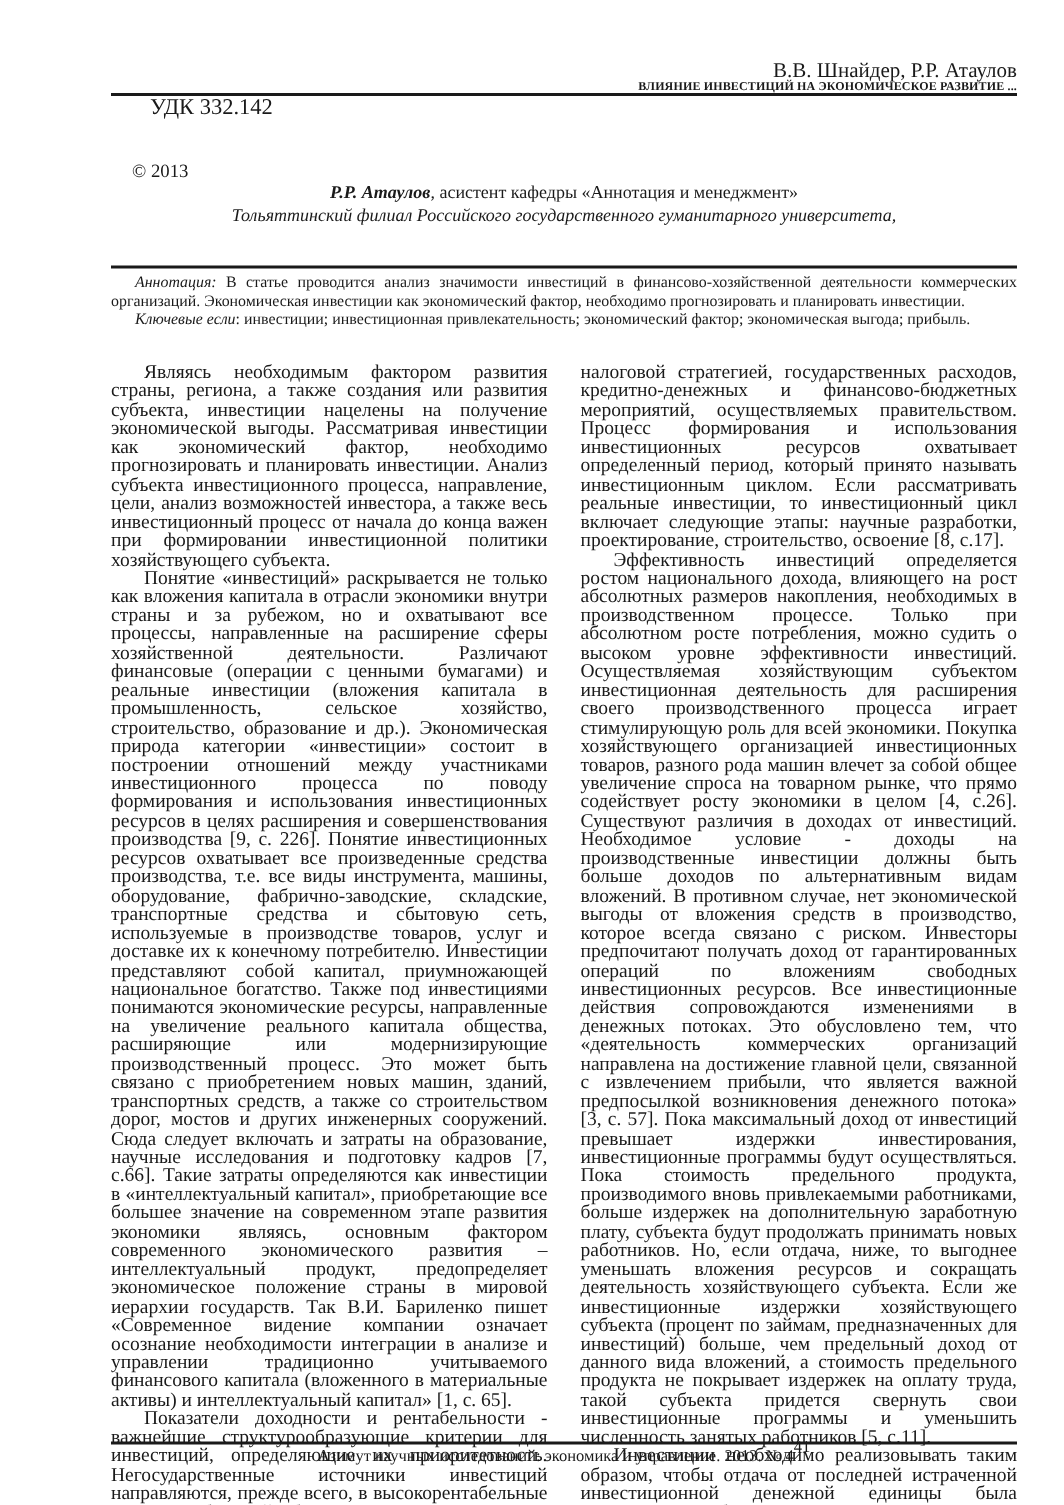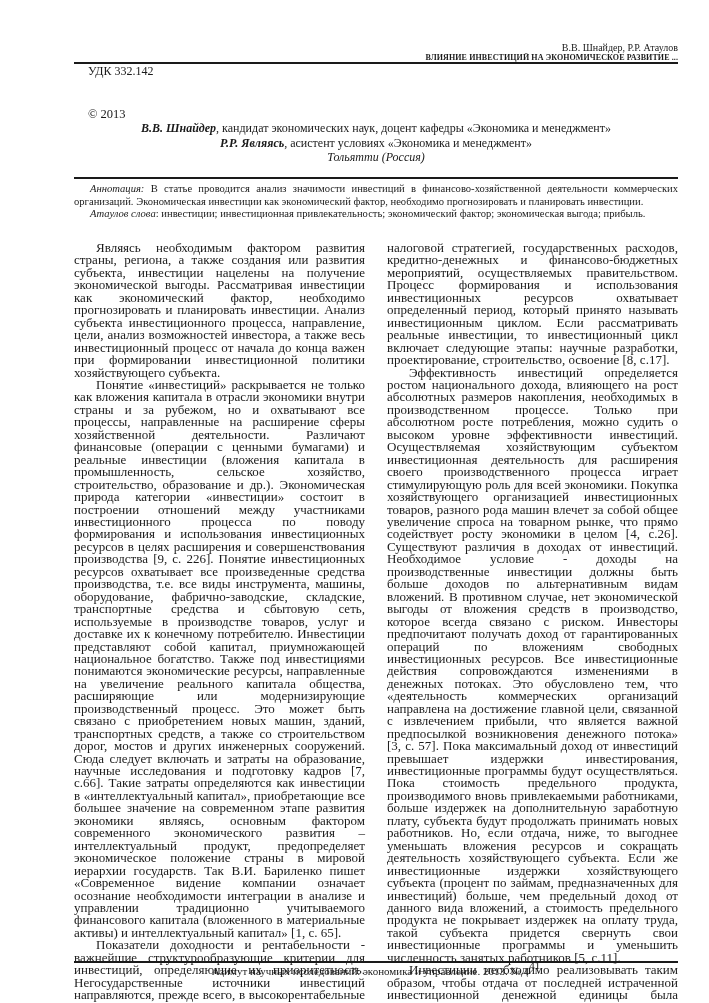--- a/index.html
+++ b/index.html
@@ -1,23 +1,23 @@
 <!DOCTYPE html>
 <html><head>
 <meta charset="utf-8">
 <style>
   html, body { margin: 0; padding: 0; background: #ffffff; }
   body { width: 709px; height: 1003px; position: relative; overflow: hidden;
          font-family: "Liberation Serif", "DejaVu Serif", serif; color: #1a1a1a; }
   .page { position: absolute; left: 74px; top: 0; width: 604px; }
   .running-head { position: absolute; right: 0; top: 43px; text-align: right; line-height: 10px; }
-  .rh-authors { font-size: 10px; display: block; }
+  .rh-authors { font-size: 14px; display: block; }
   .rh-title { font-size: 8px; font-weight: bold; display: block; letter-spacing: 0.1px; }
   .rule-top { position: absolute; left: 0; top: 62px; width: 604px; height: 2px; background: #1a1a1a; }
-  .udk { position: absolute; left: 14px; top: 64px; font-size: 12px; }
+  .udk { position: absolute; left: 26px; top: 64px; font-size: 15px; }
   .title { position: absolute; left: 0; width: 604px; top: 80px; text-align: center;
            font-weight: bold; font-size: 12.5px; line-height: 14px; }
   .copyright { position: absolute; left: 14px; top: 107px; font-size: 12.5px; text-align: right; }
   .authors { position: absolute; left: 0; width: 604px; top: 121px; text-align: center;
              font-size: 12px; line-height: 14.5px; }
   .authors .name { font-weight: bold; font-style: italic; }
   .authors .aff { font-style: italic; display: block; }
   .rule-mid { position: absolute; left: 0; top: 177px; width: 604px; height: 1.5px; background: #1a1a1a; }
   .abstract { position: absolute; left: 0; top: 183px; width: 604px; font-size: 10.6px; line-height: 12.5px; text-align: justify; }
   .abstract p { margin: 0; text-indent: 16px; }
@@ -43,33 +43,30 @@
 
   <div class="udk">УДК 332.142</div>
 
   <div class="title">
   </div>
 
   <div class="copyright">© 2013</div>
 
   <div class="authors">
     <div>
-      <span class="name">В.В. Шнайдер</span><span>, кандидат экономических наук, доцент кафедры «Экономика и менеджмент»</span>
+      <span class="name">Р.Р. Атаулов</span><span>, асистент кафедры «Аннотация и менеджмент»</span>
     </div>
-    <div>
-      <span class="name">Р.Р. Являясь</span><span>, асистент условиях «Экономика и менеджмент»</span>
-    </div>
-    <span class="aff">Тольятти (Россия)</span>
+    <span class="aff">Тольяттинский филиал Российского государственного гуманитарного университета,</span>
   </div>
 
   <div class="rule-mid"></div>
 
   <div class="abstract">
     <p><span class="lbl">Аннотация:</span><span> В статье проводится анализ значимости инвестиций в финансово-хозяйственной деятельности коммерческих организаций. Экономическая инвестиции как экономический фактор, необходимо прогнозировать и планировать инвестиции.</span></p>
-    <p><span class="lbl">Атаулов слова</span><span>: инвестиции; инвестиционная привлекательность; экономический фактор; экономическая выгода; прибыль.</span></p>
+    <p><span class="lbl">Ключевые если</span><span>: инвестиции; инвестиционная привлекательность; экономический фактор; экономическая выгода; прибыль.</span></p>
   </div>
 
   <div class="columns">
     <div class="col">
       <p>Являясь необходимым фактором развития страны, региона, а также создания или развития субъекта, инвестиции нацелены на получение экономической выгоды. Рассматривая инвестиции как экономический фактор, необходимо прогнозировать и планировать инвестиции. Анализ субъекта инвестиционного процесса, направление, цели, анализ возможностей инвестора, а также весь инвестиционный процесс от начала до конца важен при формировании инвестиционной политики хозяйствующего субъекта.</p>
       <p>Понятие «инвестиций» раскрывается не только как вложения капитала в отрасли экономики внутри страны и за рубежом, но и охватывают все процессы, направленные на расширение сферы хозяйственной деятельности. Различают финансовые (операции с ценными бумагами) и реальные инвестиции (вложения капитала в промышленность, сельское хозяйство, строительство, образование и др.). Экономическая природа категории «инвестиции» состоит в построении отношений между участниками инвестиционного процесса по поводу формирования и использования инвестиционных ресурсов в целях расширения и совершенствования производства [9, с. 226]. Понятие инвестиционных ресурсов охватывает все произведенные средства производства, т.е. все виды инструмента, машины, оборудование, фабрично-заводские, складские, транспортные средства и сбытовую сеть, используемые в производстве товаров, услуг и доставке их к конечному потребителю. Инвестиции представляют собой капитал, приумножающей национальное богатство. Также под инвестициями понимаются экономические ресурсы, направленные на увеличение реального капитала общества, расширяющие или модернизирующие производственный процесс. Это может быть связано с приобретением новых машин, зданий, транспортных средств, а также со строительством дорог, мостов и других инженерных сооружений. Сюда следует включать и затраты на образование, научные исследования и подготовку кадров [7, с.66]. Такие затраты определяются как инвестиции в «интеллектуальный капитал», приобретающие все большее значение на современном этапе развития экономики являясь, основным фактором современного экономического развития – интеллектуальный продукт, предопределяет экономическое положение страны в мировой иерархии государств. Так В.И. Бариленко пишет «Современное видение компании означает осознание необходимости интеграции в анализе и управлении традиционно учитываемого финансового капитала (вложенного в материальные активы) и интеллектуальный капитал» [1, с. 65].</p>
       <p>Показатели доходности и рентабельности - важнейшие структурообразующие критерии для инвестиций, определяющие их приоритетность. Негосударственные источники инвестиций направляются, прежде всего, в высокорентабельные отрасли с быстрой оборачиваемостью капитала. В этих условиях, сферы экономики с медленной окупаемостью вложенных средств остаются недоинвестированными. Эта полюсность экономической политики должна регулироваться результативной</p>
     </div>
     <div class="col">
       <p class="cont">налоговой стратегией, государственных расходов, кредитно-денежных и финансово-бюджетных мероприятий, осуществляемых правительством. Процесс формирования и использования инвестиционных ресурсов охватывает определенный период, который принято называть инвестиционным циклом. Если рассматривать реальные инвестиции, то инвестиционный цикл включает следующие этапы: научные разработки, проектирование, строительство, освоение [8, с.17].</p>

